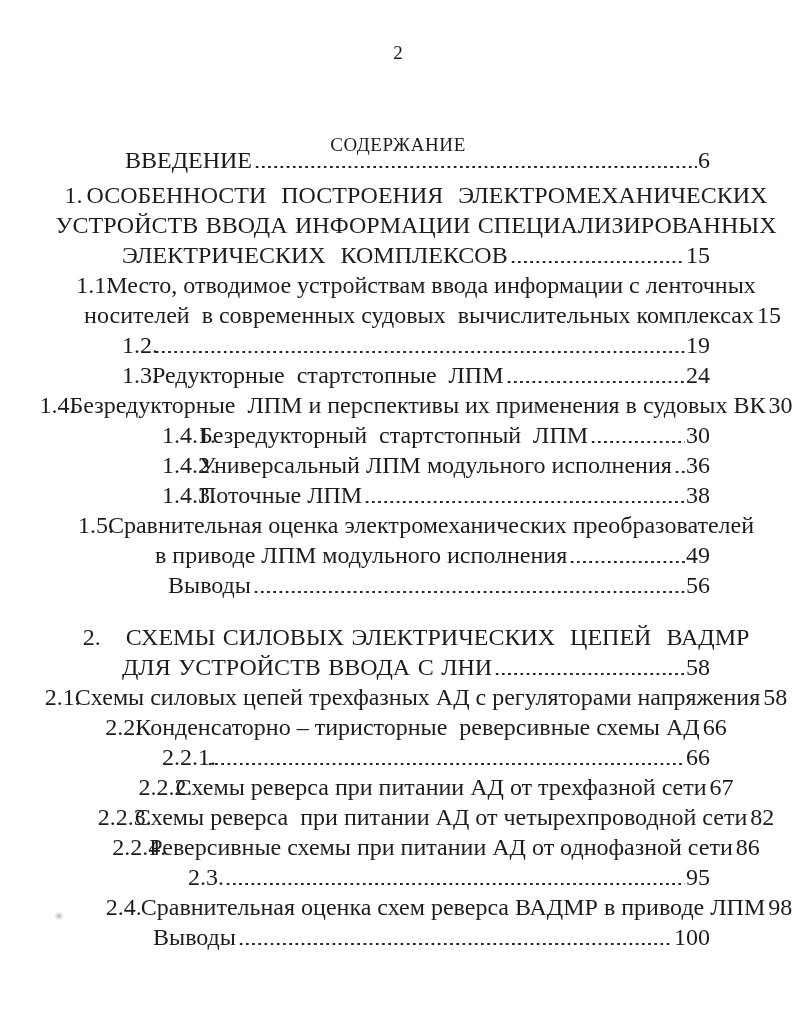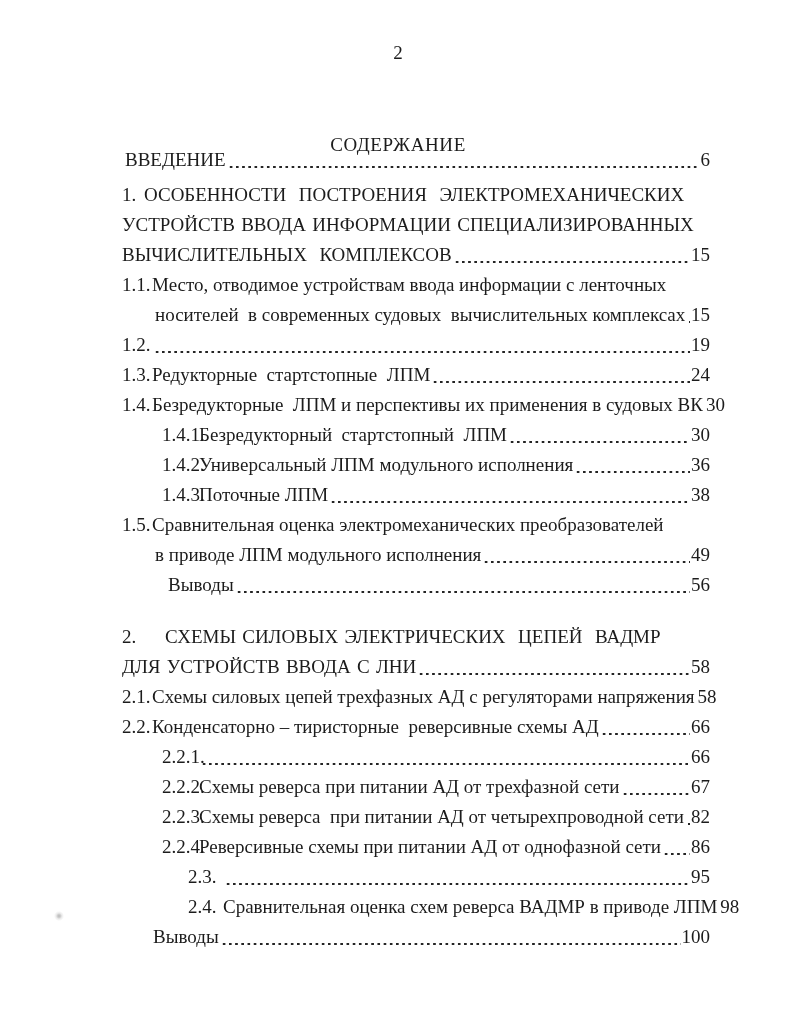--- a/index.html
+++ b/index.html
@@ -31,21 +31,22 @@
     position: absolute;
     left: 122px;
     top: 145px;
     width: 588px;
   }
   .row {
     display: flex;
     align-items: stretch;
     height: 30px;
     line-height: 30px;
-    font-size: 19px;
+    font-size: 24px;
+    justify-content: center;
   }
   .row .num, .row .t {
     white-space: pre;
     flex: 0 0 auto;
   }
   .row .num { display: inline-block; }
   .leader {
     flex: 1 1 auto;
     min-width: 0;
     margin: 0 1px 0 2px;
@@ -91,21 +92,21 @@
         <span class="pg">6</span>
       </div>
       <div class="row ch1">
         <span class="num">1.</span>
         <span class="t">ОСОБЕННОСТИ  ПОСТРОЕНИЯ  ЭЛЕКТРОМЕХАНИЧЕСКИХ</span>
       </div>
       <div class="row chc">
         <span class="t">УСТРОЙСТВ ВВОДА ИНФОРМАЦИИ СПЕЦИАЛИЗИРОВАННЫХ</span>
       </div>
       <div class="row chc">
-        <span class="t">ВЫЧИСЛИТЕЛЬНЫХ  КОМПЛЕКСОВ</span>
+        <span class="t">ЭЛЕКТРИЧЕСКИХ  КОМПЛЕКСОВ</span>
         <span class="leader"></span>
         <span class="pg">15</span>
       </div>
       <div class="row s1">
         <span class="num">1.1.</span>
         <span class="t">Место, отводимое устройствам ввода информации с ленточных</span>
       </div>
       <div class="row wrap">
         <span class="t">носителей  в современных судовых  вычислительных комплексах</span>
         <span class="leader"></span>

